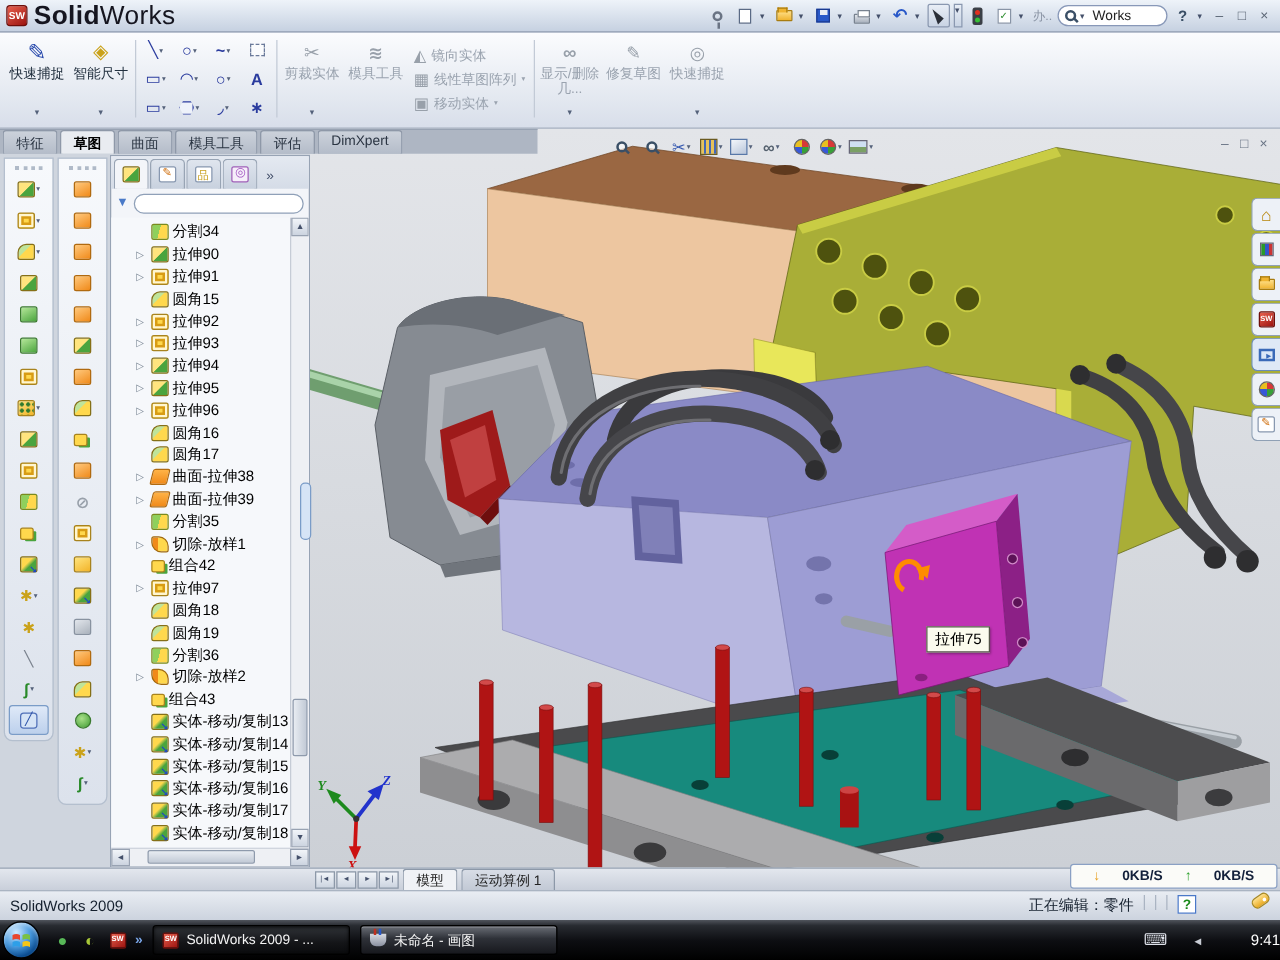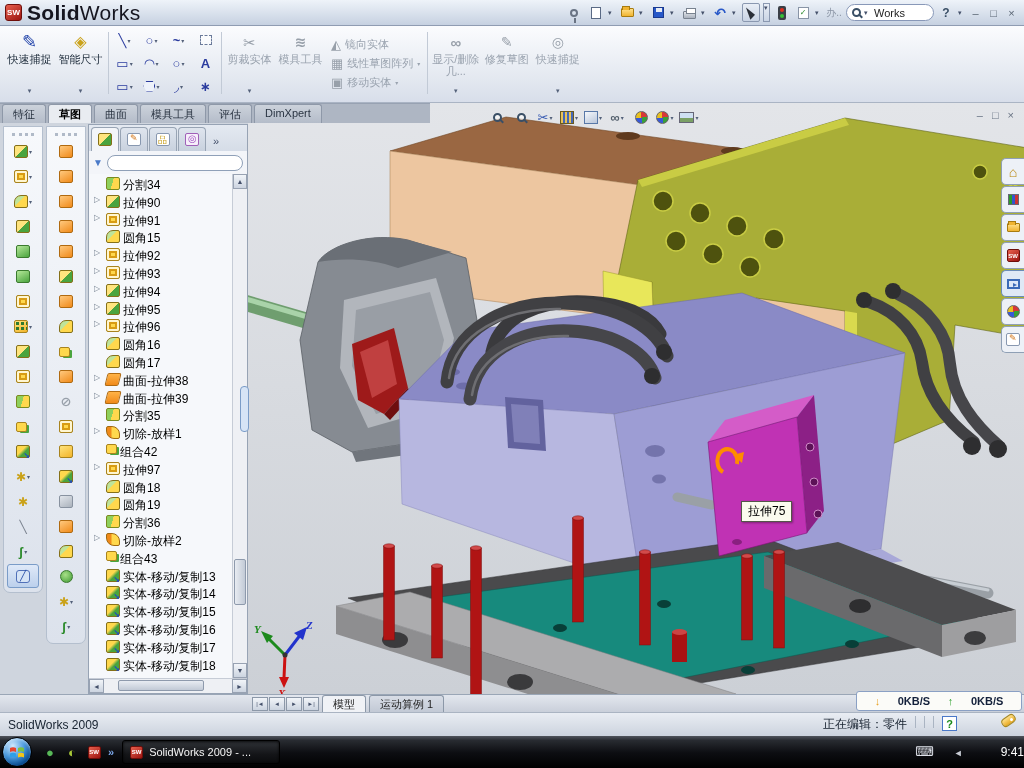--- a/index.html
+++ b/index.html
@@ -102,21 +102,21 @@
 
 #fmpanel{position:absolute;left:88px;top:124px;width:160px;height:570px;background:#f3f5f9;border:1px solid #97a3b4;display:flex;flex-direction:column;z-index:5}
 #fmtabs{height:26px;display:flex;align-items:flex-end;background:linear-gradient(#e4e9f1,#d5dce7);padding-left:2px}
 .fm-tab{width:28px;height:24px;border:1px solid #98a4b4;border-bottom:none;border-radius:4px 4px 0 0;margin-right:1px;display:flex;align-items:center;justify-content:center;background:linear-gradient(#dfe5ee,#c8d1de)}
 .fm-tab.active{background:#f3f5f9}
 #fmoverflow{margin-left:6px;font-size:11px;color:#44506a;padding-bottom:4px}
 #fmfilter{height:23px;display:flex;align-items:center;padding:2px 4px;gap:4px}
 .funnel{color:#4a7ac8;font-size:10px}
 .fbox{flex:1;height:16px;background:#fff;border:1px solid #8fa0b8;border-radius:8px}
 #fmtree{flex:1;position:relative;background:#f6f8fb;overflow:hidden;padding-top:3px}
-.trow{display:flex;height:17.8px;padding-left:5px;font-size:12px;color:#000;white-space:nowrap}
+.trow{display:flex;align-items:center;height:17.8px;padding-left:20px;font-size:12px;color:#000;white-space:nowrap}
 .exp{width:11px;font-size:8px;color:#7a8694;flex:none}
 
 .vscroll{position:absolute;right:0;top:0;bottom:0;width:15px;background:#eef0f4;border-left:1px solid #c6ccd6}
 .sbtn{height:15px;width:100%;background:linear-gradient(#f2f5f9,#ccd4e0);border:1px solid #98a2b2;font-size:7px;color:#44506a;display:flex;align-items:center;justify-content:center}
 .vthumb{position:absolute;left:1px;width:12px;background:linear-gradient(90deg,#e8ecf2,#c2cad6);border:1px solid #8e9aac;border-radius:2px}
 #fmhscroll{height:15px;display:flex;background:#eef0f4;border-top:1px solid #c6ccd6}
 #fmhscroll .sbtn{width:15px;height:100%}
 .htrack{flex:1;position:relative}
 .hthumb{position:absolute;top:1px;height:11px;background:linear-gradient(#e8ecf2,#c2cad6);border:1px solid #8e9aac;border-radius:2px}
 #splitter{position:absolute;left:240px;top:386px;width:9px;height:46px;background:#d6e4f6;border:1px solid #7a9cc8;border-radius:4px;z-index:6}
@@ -914,20 +914,24 @@
       <span class="q-ic">
         <span class="v-sw">SW</span>
       </span>
     </div>
   <span id="qoverflow" style="color:#7aa6e8;font-size:11px;font-weight:bold">»</span>
   <div id="taskwins" style="display:flex">
       <div class="twin active">
         <span class="v-sw">SW</span>
         <span>SolidWorks 2009 - ...</span>
       </div>
+      <div class="twin">
+        <span class="paintic"></span>
+        <span>未命名 - 画图</span>
+      </div>
     </div>
   <div id="tray">
       <span><span class="txtic kb" style="color: rgb(223, 226, 234); font-size: 13px;">⌨</span></span>
       <span><span class="tr tr-sh" style="background: rgb(192, 48, 40);"></span></span>
       <span><span class="tr tr-sh" style="background: rgb(85, 170, 53);"></span></span>
       <span><span class="tr tr-ci" style="background: rgb(152, 160, 72);"></span></span>
       <span><span class="txtic" style="color: rgb(200, 204, 212); font-size: 9px;">◄</span></span>
       <span><span class="tr" style="background: rgb(73, 160, 73);"></span></span>
       <span><span class="tr" style="background: rgb(60, 64, 70);"></span></span>
       <span><span class="tr tr-tr" style="background: rgb(242, 196, 30);"></span></span>

